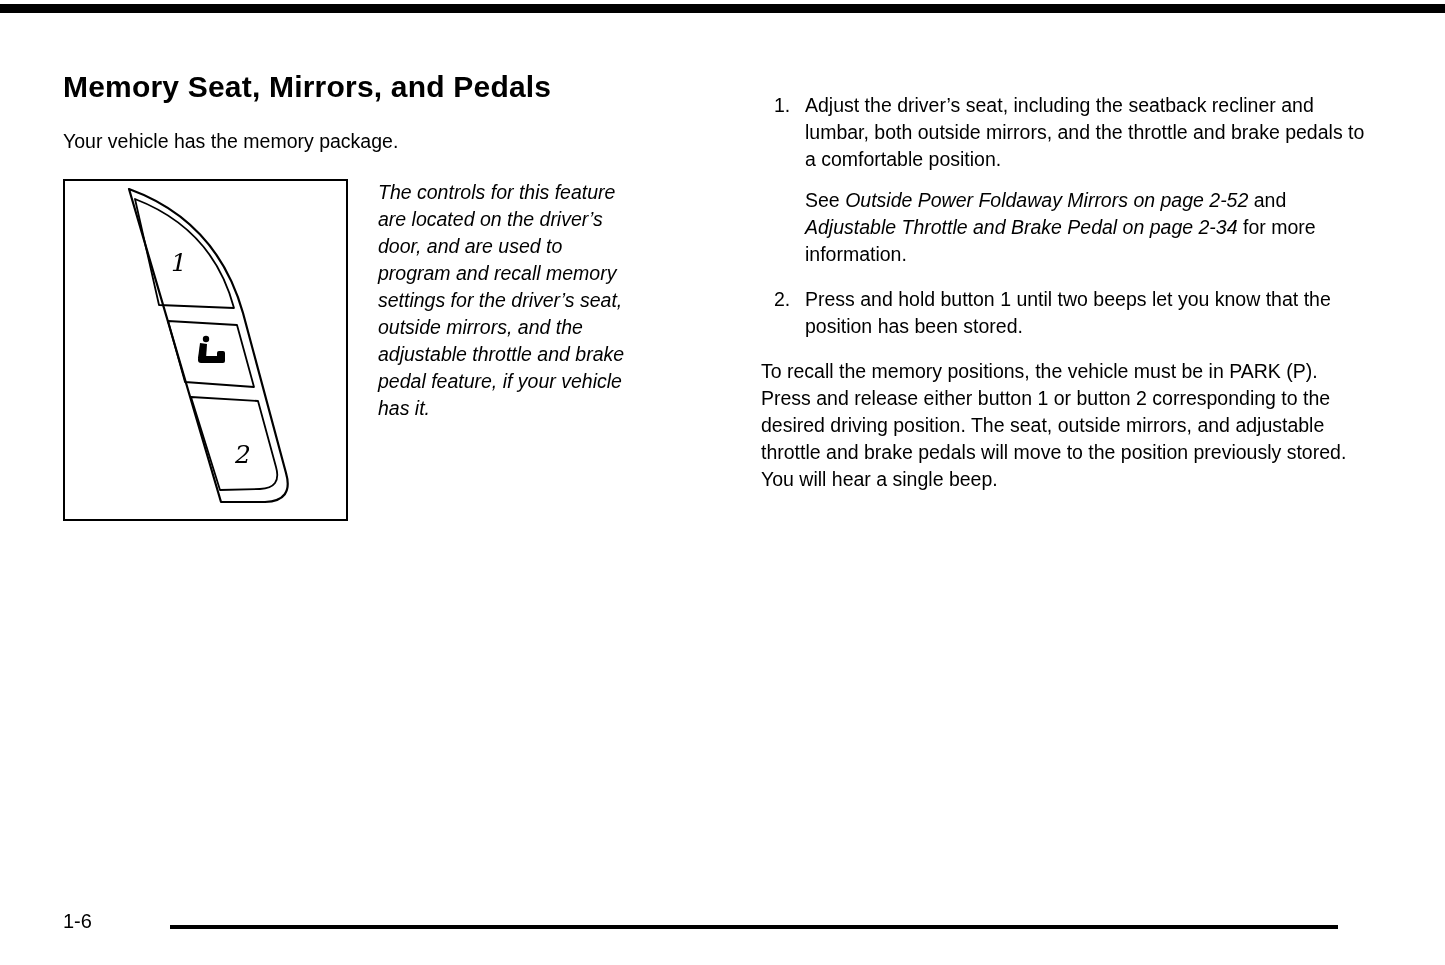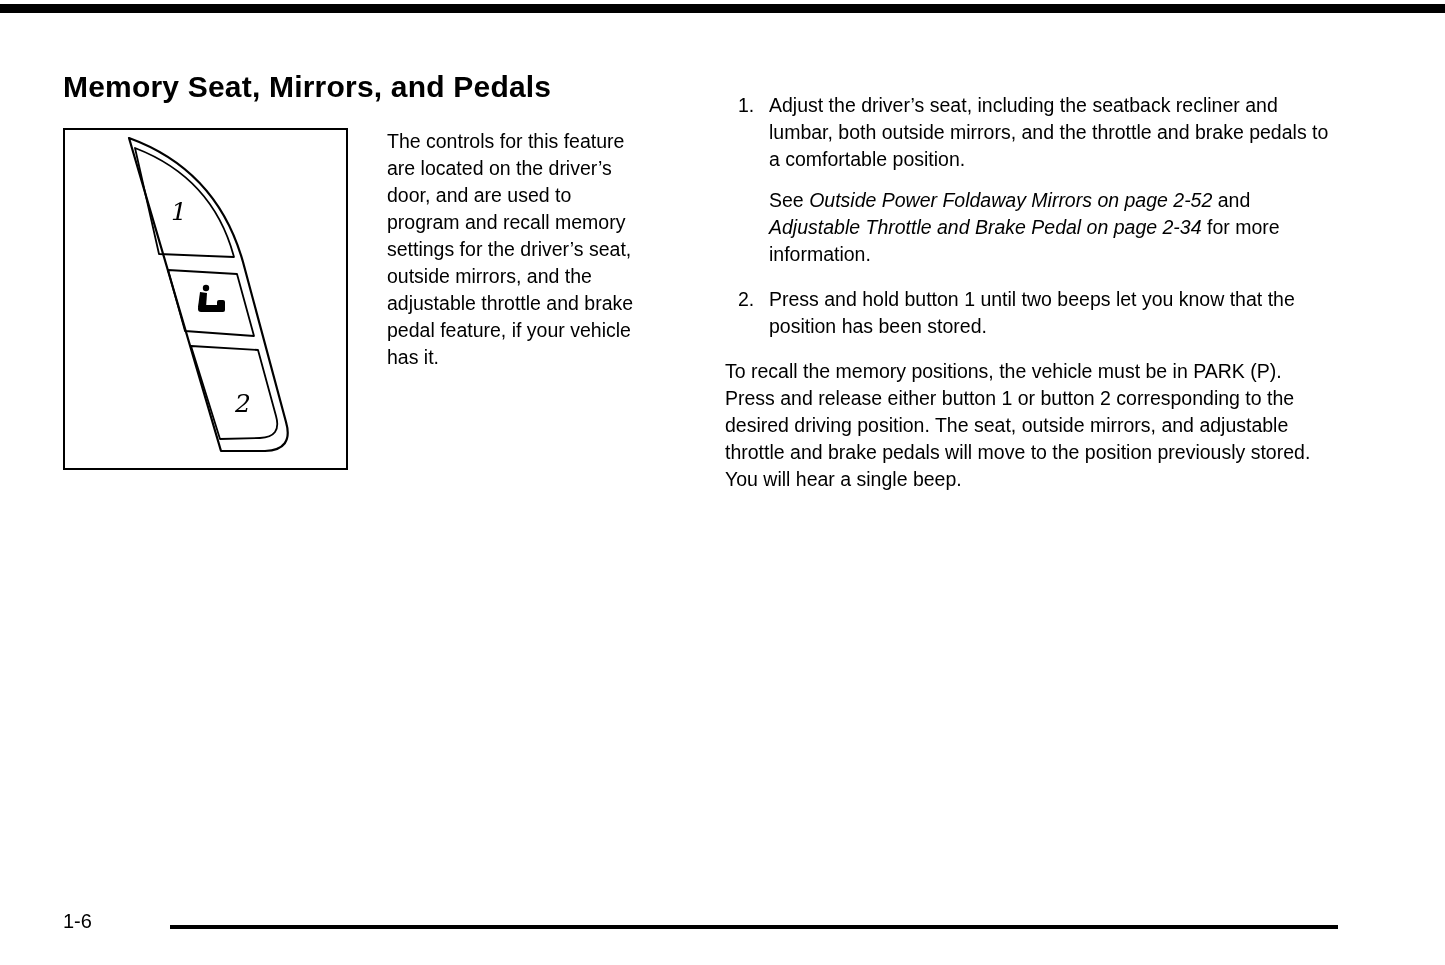--- a/index.html
+++ b/index.html
@@ -24,20 +24,21 @@
     height: 9px;
     background: #000000;
   }
   .content {
     position: absolute;
     top: 60px;
     left: 63px;
     right: 55px;
     display: flex;
     align-items: flex-start;
+    gap: 36px;
   }
   .col-left { width: 600px; }
   .col-right { width: 608px; margin-left: 62px; padding-top: 14px; }
 
   .page-title {
     margin-top: 10px;
     font-size: 30px;
     font-weight: bold;
     letter-spacing: 0.2px;
   }
@@ -54,23 +55,24 @@
   .figure-box {
     width: 285px;
     height: 342px;
     border: 2px solid #000000;
     background: #ffffff;
     flex: 0 0 auto;
   }
   .figure-box svg { display: block; width: 100%; height: 100%; }
   .figure-caption {
     width: 292px;
-    padding-left: 39px;
+    padding-left: 30px;
     font-size: 19.5px;
     line-height: 27px;
+    font-style: italic;
   }
   .fig-num {
     font-family: "DejaVu Serif", serif;
     font-style: italic;
     font-size: 25px;
   }
 
   .lead {
     font-size: 19.5px;
     line-height: 27px;
@@ -121,20 +123,21 @@
 <body>
 
 <div class="page">
 
   <div class="topbar"></div>
 
   <div class="content">
 
     <div class="col-left">
       <h1 class="page-title">Memory Seat, Mirrors, and Pedals</h1>
+      <p class="intro">Your vehicle has the memory package.</p>
 
       <div class="figure-row">
         <div class="figure-box">
           <svg viewBox="0 0 281 338">
 
             <path d="M 64 8 Q 152 40 178 132 L 221 292 Q 229 320 200 321 L 156 321 Z" fill="none" stroke="#000" stroke-width="2.2" stroke-linejoin="round"></path>
 
             <g>
               <path d="M 70 18 Q 148 48 169 127 L 94 124 Z" fill="none" stroke="#000" stroke-width="1.8" stroke-linejoin="round"></path>
               <text class="fig-num" x="106" y="90" font-family="DejaVu Serif, serif" font-style="italic" font-size="25">1</text>

